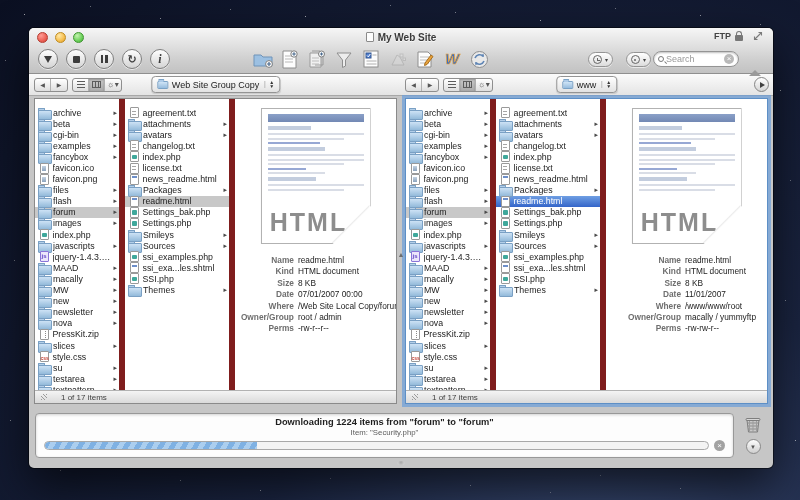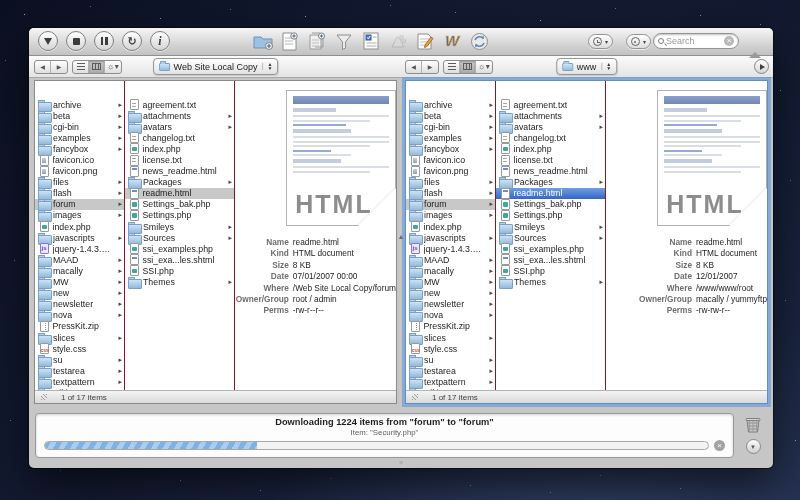--- a/index.html
+++ b/index.html
@@ -100,22 +100,22 @@
   .go-btn { position:absolute; right:-1px; width:15px; height:15px; border-radius:50%; border:1px solid #858585;
     background:linear-gradient(#fff,#d5d5d5); display:flex; align-items:center; justify-content:center; }
   .go-btn i { width:0; height:0; border-top:3.5px solid transparent; border-bottom:3.5px solid transparent; border-left:5.5px solid #3f3f3f; margin-left:1px;}
   
   .panels { flex:1; display:flex; gap:8px; padding:2px 5px 0; background:#c6c6c6; position:relative; min-height:0; }
   .splitter-arrow { position:absolute; left:50%; top:155px; transform:translateX(-50%); font-size:7px; color:#6d6d6d; }
   .panel { flex:1; display:flex; flex-direction:column; min-width:0; }
   .browser-wrap { flex:1; display:flex; flex-direction:column; border:1px solid #8a8a8a; background:#fff; min-height:0; }
   .panel.active .browser-wrap { box-shadow:0 0 0 3px rgba(100,155,220,.65); border-color:#5d8fc6; }
   .cols { flex:1; display:flex; min-height:0; overflow:hidden; }
-  .col { overflow:hidden; border-right:1px solid #7f1d1d; padding-top:18px; }
-  .col.c1 { width:90px; } .col.c2 { width:110px; } .col.cp { flex:1; border-right:none;align-items:flex-end; }
+  .col { overflow:hidden; border-right:6px solid #7f1d1d; padding-top:8px; }
+  .col.c1 { width:90px; } .col.c2 { width:110px; } .col.cp { flex:1; border-right:none; }
   .file-row { display:flex; align-items:center; height:11.1px; font-size:8.8px; color:#1c1c1c; padding:0 2px 0 3px; white-space:nowrap; }
   .file-row .fname { overflow:hidden; text-overflow:ellipsis; }
   .file-row.sel-gray { background:#c8c8c8; }
   .file-row.sel-blue { background:linear-gradient(#6f9fe3,#3465c9); color:#fff; }
   .chev { margin-left:auto; font-size:7px; color:#4a4a4a; visibility:hidden; padding-left:2px; }
   .file-row.has-chevron .chev { visibility:visible; }
   .file-row.sel-blue .chev { color:#fff; }
   
   .ficon { position:relative; flex:0 0 12px; width:12px; height:11px; margin-right:3px; }
   .icon-folder { }
@@ -180,20 +180,38 @@
     border-radius:2px; background:radial-gradient(circle at 50% 35%, #a8a8a8, #d9d9d9); }
 </style>
 </head>
 <body>
 
 <div class="stars"></div>
 
 <div class="window">
   <div class="chrome">
 
+    <div class="titlebar">
+      <div class="lights">
+        <span class="light red"></span>
+        <span class="light yellow"></span>
+        <span class="light green"></span>
+      </div>
+      <div class="title-wrap">
+        <span class="proxy-icon"></span>
+        <span class="win-title">My Web Site</span>
+      </div>
+      <div class="tb-topright">
+        <span class="proto-label">FTP</span>
+        <span class="lock"></span>
+        <svg class="rsz-svg" width="10" height="10" viewBox="0 0 10 10">
+          <path d="M1.5 8.5 L8.5 1.5 M5.5 1.5 h3 v3 M1.5 5.5 v3 h3" stroke="#555" stroke-width="1.1" fill="none"></path>
+        </svg>
+      </div>
+    </div>
 
     <div class="toolbar">
       <div class="tb-left">
         <span class="circle-btn">
             <i class="g-down"></i>
           </span>
         <span class="circle-btn">
             <i class="g-stop"></i>
           </span>
         <span class="circle-btn">
@@ -305,21 +323,21 @@
           </span>
         <span class="sbtn active">
             <i class="i-cols"></i>
           </span>
         <span class="sbtn">
             <span class="i-gear">☼▾</span>
           </span>
       </span>
       <span class="path-drop">
         <i class="mini-folder"></i>
-        <span>Web Site Local Copy</span>
+        <span>Web Site Group Copy</span>
         <span class="stepper">
             <span>▲</span>
             <span>▼</span>
           </span>
       </span>
     </div>
     <div class="panel-head">
       <span class="seg">
         <span class="sbtn">◀</span>
         <span class="sbtn">▶</span>
@@ -897,21 +915,21 @@
                 <div class="meta-row">
                   <span class="mlabel">Kind</span>
                   <span class="mvalue">HTML document</span>
                 </div>
                 <div class="meta-row">
                   <span class="mlabel">Size</span>
                   <span class="mvalue">8 KB</span>
                 </div>
                 <div class="meta-row">
                   <span class="mlabel">Date</span>
-                  <span class="mvalue">12/01/2007</span>
+                  <span class="mvalue">11/01/2007</span>
                 </div>
                 <div class="meta-row">
                   <span class="mlabel">Where</span>
                   <span class="mvalue">/www/www/root</span>
                 </div>
                 <div class="meta-row">
                   <span class="mlabel">Owner/Group</span>
                   <span class="mvalue">macally / yummyftp</span>
                 </div>
                 <div class="meta-row">

